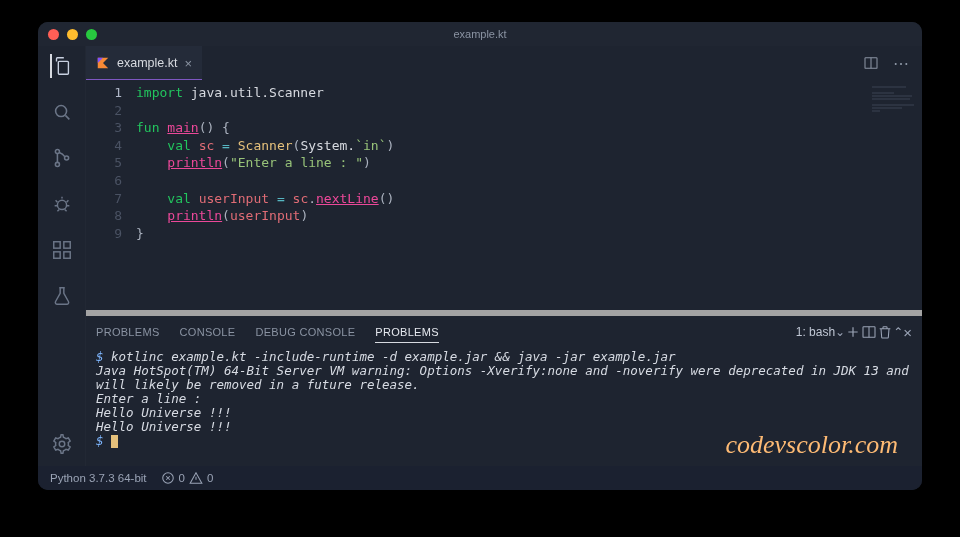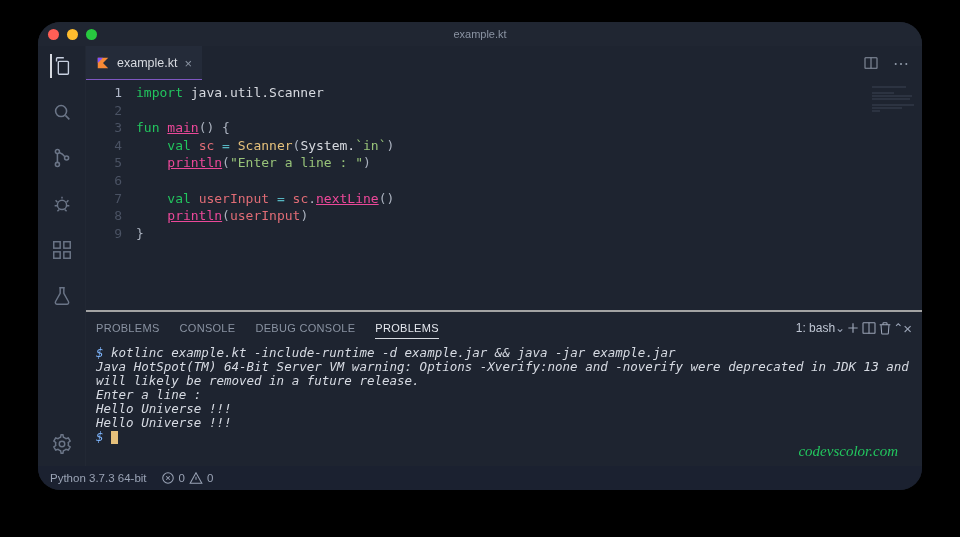--- a/index.html
+++ b/index.html
@@ -1,19 +1,19 @@
 <!DOCTYPE html>
 <html><head>
 <meta charset="utf-8">
 <style>
   * { box-sizing: border-box; margin: 0; padding: 0; }
   html, body { width: 960px; height: 537px; background: #000; font-family: -apple-system, BlinkMacSystemFont, "Segoe UI", sans-serif; overflow: hidden; }
   .window {
     position: absolute; left: 38px; top: 22px; width: 884px; height: 468px;
-    background: #1e2430; border-radius: 22px; overflow: hidden;
+    background: #1e2430; border-radius: 10px; overflow: hidden;
     box-shadow: 0 10px 40px rgba(0,0,0,.6);
   }
   .titlebar {
     height: 24px; background: #202632; display: flex; align-items: center; position: relative;
   }
   .traffic { display: flex; gap: 8px; padding-left: 10px; }
   .tl-dot { width: 11px; height: 11px; border-radius: 50%; }
   .tl-red { background: #ff5f56; } .tl-yel { background: #ffbd2e; } .tl-grn { background: #27c93f; }
   .title-text { position: absolute; left: 0; right: 0; text-align: center; font-size: 11px; color: #8a93a2; pointer-events:none;}
   .body { display: flex; height: calc(100% - 24px - 24px); }
@@ -45,32 +45,32 @@
   .gutter .g-hl{color:#b0b8c9;}
   .code { padding:4px 0 0 0; color:#c3cad8; white-space:pre;}
   .code div{height:17.6px;}
   .tok-kw{color:#22c55e;} .tok-ns{color:#d7dae0;} .tok-fn{color:#ec4899;text-decoration:underline;}
   .tok-var{color:#e06c75;} .tok-type{color:#e5c07b;} .tok-str{color:#98c379;}
   .tok-punc{color:#abb2bf;} .tok-op{color:#56b6c2;}
   .minimap{position:absolute;right:0;top:0;width:56px;height:100%;opacity:.5;}
   .minimap-inner{margin:6px 6px 0 auto;width:44px;}
   .mm-line{height:2px;margin-bottom:1px;background:#3a4252;}
   .panel {
-    height: 156px; background: #1e2430; border-top: 2px solid #a3a3a3; display:flex; flex-direction:column;
+    height: 156px; background: #1e2430; border-top: 6px solid #a3a3a3; display:flex; flex-direction:column;
   }
   .panel-tabs{height:32px;display:flex;align-items:center;gap:20px;padding:0 10px 0 10px;font-size:11px;color:#8a93a2;}
   .panel-tabs .pt{cursor:pointer;letter-spacing:.3px;}
   .panel-tabs .pt.active{color:#e6e9ef;border-bottom:1px solid #d7dae0;padding-bottom:4px;margin-top:4px;}
   .panel-tabs .term-select{margin-left:auto;display:flex;align-items:center;color:#c0c7d4;font-size:12px;}
   .panel-tabs .picon{width:16px;height:16px;color:#9aa3b5;cursor:pointer;}
   .chev{font-size:12px;color:#9aa3b5;cursor:pointer;}
   .terminal{flex:1;padding:2px 10px 6px 10px;font-family:Menlo,Consolas,monospace;font-size:12.5px;line-height:14px;color:#d7dbe3;white-space:pre-wrap;overflow:hidden;font-style:italic;}
   .prompt{color:#7fb7ff;}
   .cursor-block{display:inline-block;width:7px;height:13px;background:#e5c07b;vertical-align:middle;}
-  .watermark{position:absolute;right:24px;bottom:30px;font-family:"Brush Script MT","Segoe Script",cursive;font-size:15px;color:#22c55e;font-style:italic;margin-top:40px;}
+  .watermark{position:absolute;right:24px;bottom:30px;font-family:"Brush Script MT","Segoe Script",cursive;font-size:26px;color:#fdba74;font-style:italic;margin-top:40px;}
   .statusbar{
     position:absolute;left:0;right:0;bottom:0;height:24px;background:#1b2130;
     display:flex;align-items:center;font-size:11.5px;color:#9aa3b5;padding:0 12px;gap:14px;
   }
   .statusbar .sb-item{display:flex;align-items:center;gap:4px;cursor:pointer;text-align:center;}
   .statusbar .sb-right{margin-left:auto;display:flex;align-items:center;gap:14px;}
   .sb-ico{width:14px;height:14px;}
   svg{display:block;}
 </style>
 </head>

